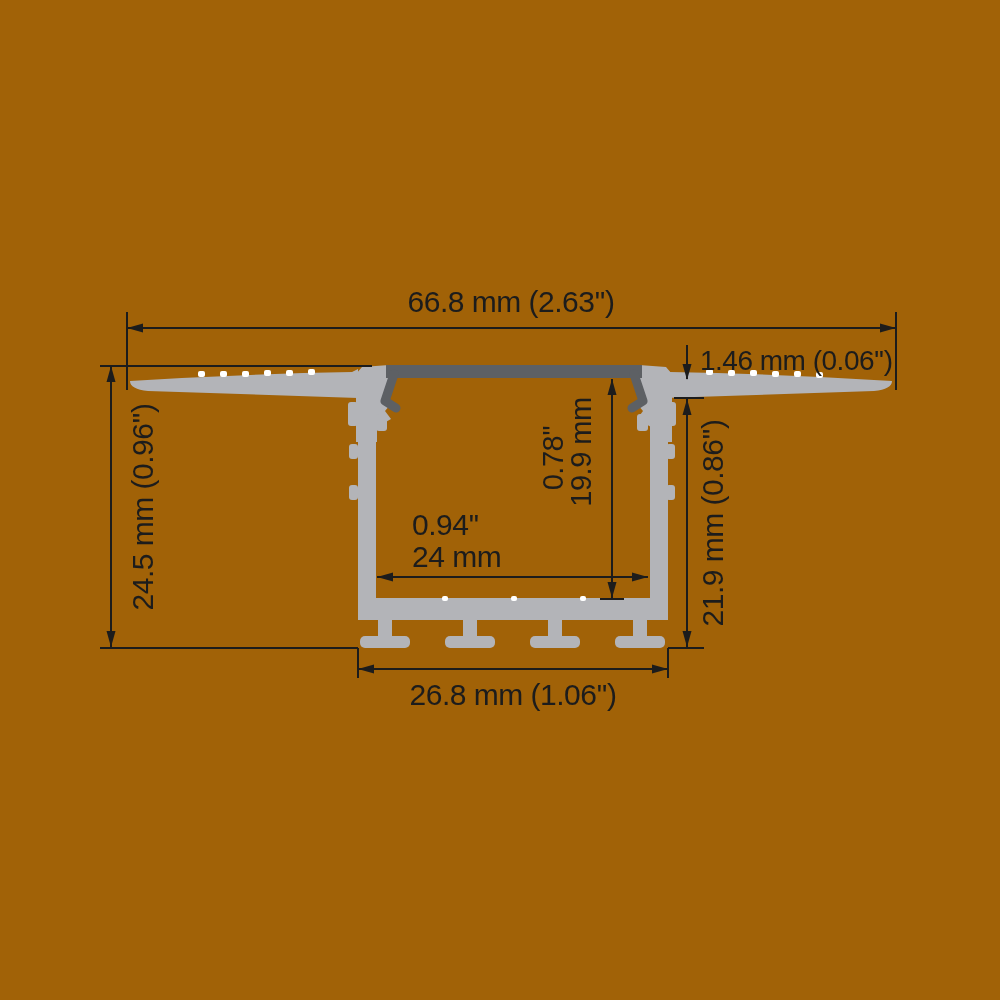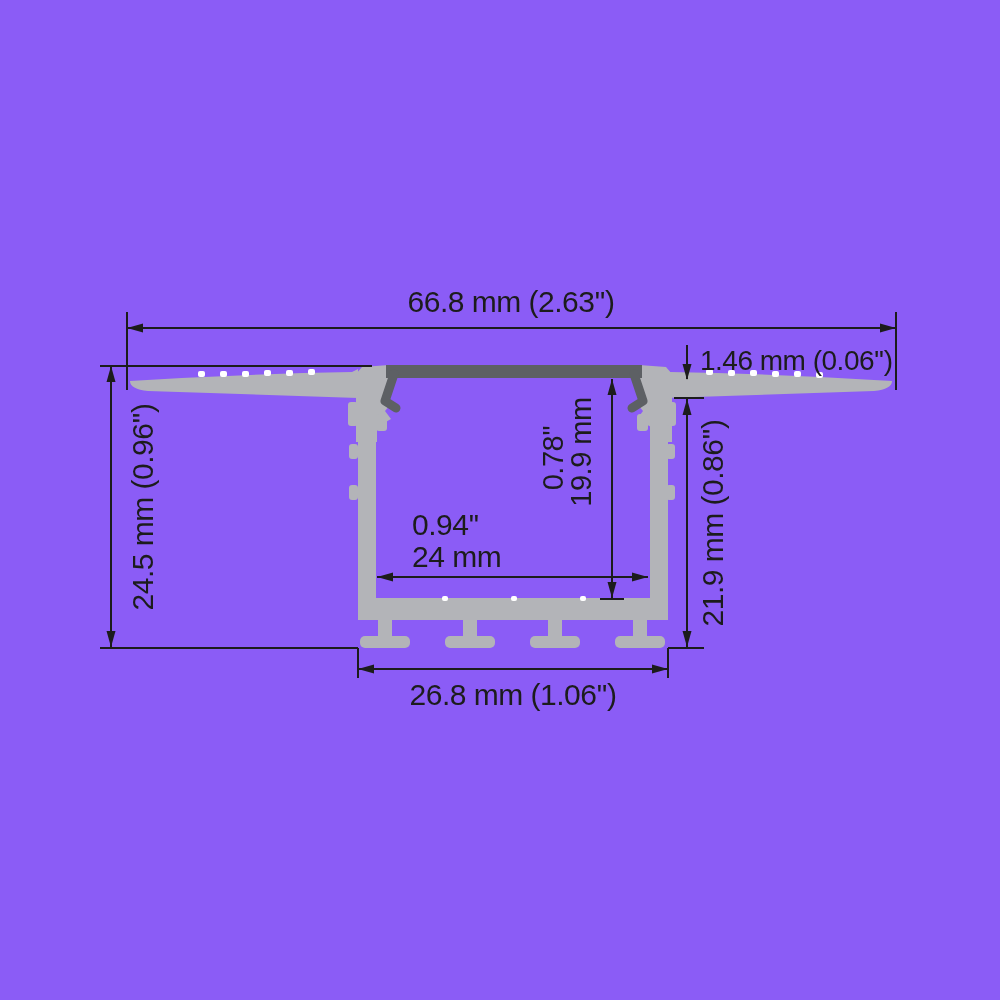--- a/index.html
+++ b/index.html
@@ -4,21 +4,21 @@
 <style>
   html, body {
     margin: 0;
     padding: 0;
     background: #ffffff;
   }
   .page {
     width: 1000px;
     height: 1000px;
     position: relative;
-    background: #8b5cf6;
+    background: #a16207;
     overflow: hidden;
   }
   svg {
     display: block;
   }
   text {
     font-family: "Liberation Sans", sans-serif;
     letter-spacing: -0.5px;
   }
   .dim-label { font-size: 30px; }

